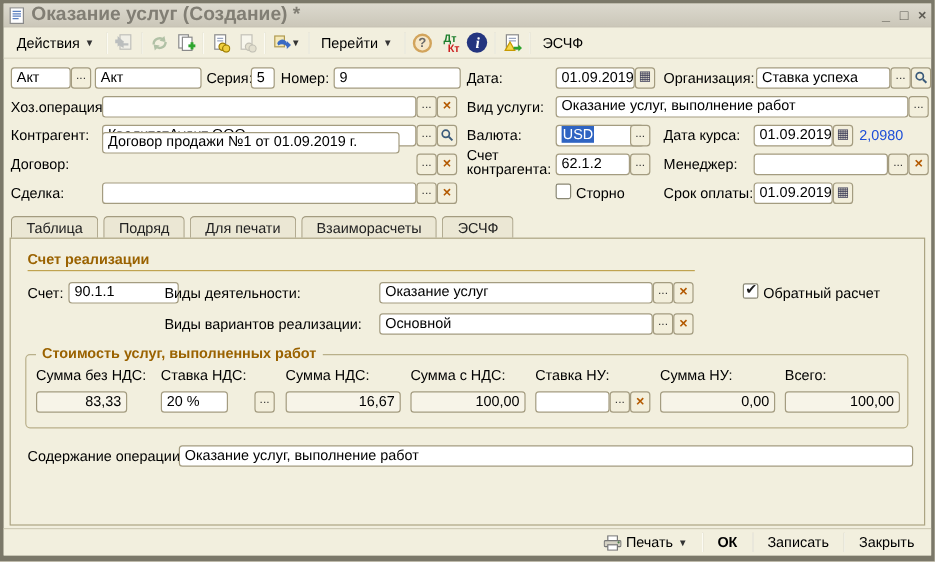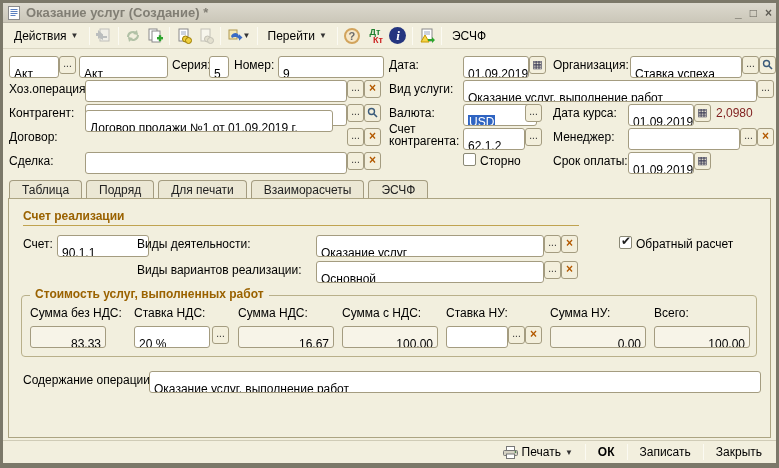--- a/index.html
+++ b/index.html
@@ -3,21 +3,21 @@
 <meta charset="utf-8">
 <style>
   html,body{margin:0;padding:0;background:#BFBCB0;font-family:"Liberation Sans",sans-serif;}
   *{box-sizing:border-box;}
   .window{position:relative;width:779px;height:468px;background:#F2EFDE;
     border:3px solid #7B7869;border-bottom-width:5px;overflow:hidden;}
   
   .titlebar{height:20px;background:linear-gradient(#DCD9CE,#CBC7B9);display:flex;align-items:center;
     padding:0 4px;border-bottom:1px solid #B8B4A6;}
   .title-icon{width:14px;height:14px;margin-right:5px;flex:0 0 auto;}
-  .title-text{font-size:13px;font-weight:bold;color:#817E74;flex:1;white-space:nowrap;overflow:hidden;}
+  .title-text{font-size:16px;font-weight:bold;color:#817E74;flex:1;white-space:nowrap;overflow:hidden;}
   .win-controls{display:flex;gap:8px;align-items:center;color:#5E5C54;font-size:12px;font-weight:bold;}
   .win-controls span{cursor:pointer;line-height:12px;}
   
   .toolbar{height:26px;display:flex;align-items:center;padding:0 4px;background:#F2EFDE;
     border-bottom:1px solid #DAD6C2;}
   .tbtn{display:flex;align-items:center;gap:4px;font-size:12px;color:#000;padding:2px 6px;border:1px solid transparent;
     border-radius:2px;cursor:pointer;white-space:nowrap;}
   .caret{font-size:8px;color:#333;}
   .tsep{width:1px;height:18px;background:#C6C2AD;border-right:1px solid #FBFAF2;margin:0 3px;}
   .ibtn{width:22px;height:20px;display:flex;align-items:center;justify-content:center;cursor:pointer;border-radius:2px;}
@@ -27,28 +27,28 @@
   .dtkt .kt{color:#CC2222;margin-left:6px;}
   .circle-help{width:16px;height:16px;border-radius:50%;background:#F6E7C8;border:2px solid #D2A45C;
     color:#6B6B6B;font-size:11px;font-weight:bold;display:flex;align-items:center;justify-content:center;}
   .circle-info{width:17px;height:17px;border-radius:50%;background:#24357F;color:#fff;
     font-family:"Liberation Serif",serif;font-size:13px;font-weight:bold;font-style:italic;
     display:flex;align-items:center;justify-content:center;}
   
   .form-header{position:relative;height:128px;font-size:12px;}
   .lbl{position:absolute;white-space:nowrap;color:#000;}
   .fld{position:absolute;height:18px;background:#FFFFFF;border:1px solid #A49C80;border-radius:3px;
-    font-size:12px;line-height:15px;padding:10px 4px;overflow:hidden;white-space:nowrap;cursor:text;}
+    font-size:12px;line-height:15px;padding:0 4px;overflow:hidden;white-space:nowrap;cursor:text;}
   .fld.ro{background:#F7F4E8;text-align:right;}
   .sbtn{position:absolute;height:18px;width:17px;background:#F3EFDC;border:1px solid #A49C80;border-radius:3px;
     font-size:10px;line-height:14px;text-align:center;color:#333;cursor:pointer;}
   .xbtn{color:#B35900;font-size:12px;font-weight:bold;line-height:15px;}
   .calbtn{font-size:11px;line-height:15px;color:#3A3A55;}
   .selected{background:#2F64C2;color:#fff;padding:0 1px;}
-  .rate{position:absolute;color:#7f1d1d;}
+  .rate{position:absolute;color:#1d4ed8;}
   .cb{position:absolute;width:13px;height:13px;background:#fff;border:1px solid #8A8875;border-radius:2px;cursor:pointer;}
   .cb.checked::after{content:"✔";position:absolute;left:1px;top:-3px;font-size:12px;color:#1c1c1c;}
   
   .tabs{display:flex;align-items:flex-end;height:22px;padding-left:6px;position:relative;}
   .tab{font-size:12px;padding:2px 12px 3px;border:1px solid #A49C80;border-bottom:none;
     border-radius:4px 4px 0 0;background:#EBE7D4;margin-right:4px;cursor:pointer;height:19px;color:#222;}
   .tab.active{background:#F2EFDE;height:22px;position:relative;z-index:3;padding-top:4px;}
   .tabpanel{position:relative;margin:0 5px;border:1px solid #ACA482;height:240px;margin-top:-1px;
     background:#F2EFDE;font-size:12px;z-index:1;}
   .group-title{position:absolute;font-weight:bold;color:#9A6200;border-bottom:1px solid #C0A350;
@@ -269,21 +269,21 @@
     <div class="fieldset" style="left:12px;top:96px;width:736px;height:62px;">
       <div class="legend">Стоимость услуг, выполненных работ</div>
       <div class="lbl" style="left:8px;top:10px;">Сумма без НДС:</div>
       <div class="lbl" style="left:112px;top:10px;">Ставка НДС:</div>
       <div class="lbl" style="left:216px;top:10px;">Сумма НДС:</div>
       <div class="lbl" style="left:320px;top:10px;">Сумма с НДС:</div>
       <div class="lbl" style="left:424px;top:10px;">Ставка НУ:</div>
       <div class="lbl" style="left:528px;top:10px;">Сумма НУ:</div>
       <div class="lbl" style="left:632px;top:10px;">Всего:</div>
       <div class="fld ro" style="left:8px;top:30px;width:76px;">83,33</div>
-      <div class="fld" style="left:112px;top:30px;width:76px;">20 %</div>
+      <div class="fld" style="left:112px;top:30px;width:56px;">20 %</div>
       <div class="sbtn" style="left:190px;top:30px;">...</div>
       <div class="fld ro" style="left:216px;top:30px;width:96px;">16,67</div>
       <div class="fld ro" style="left:320px;top:30px;width:96px;">100,00</div>
       <div class="fld" style="left:424px;top:30px;width:62px;"></div>
       <div class="sbtn" style="left:486px;top:30px;">...</div>
       <div class="sbtn xbtn" style="left:503px;top:30px;">×</div>
       <div class="fld ro" style="left:528px;top:30px;width:96px;">0,00</div>
       <div class="fld ro" style="left:632px;top:30px;width:96px;">100,00</div>
     </div>
 

